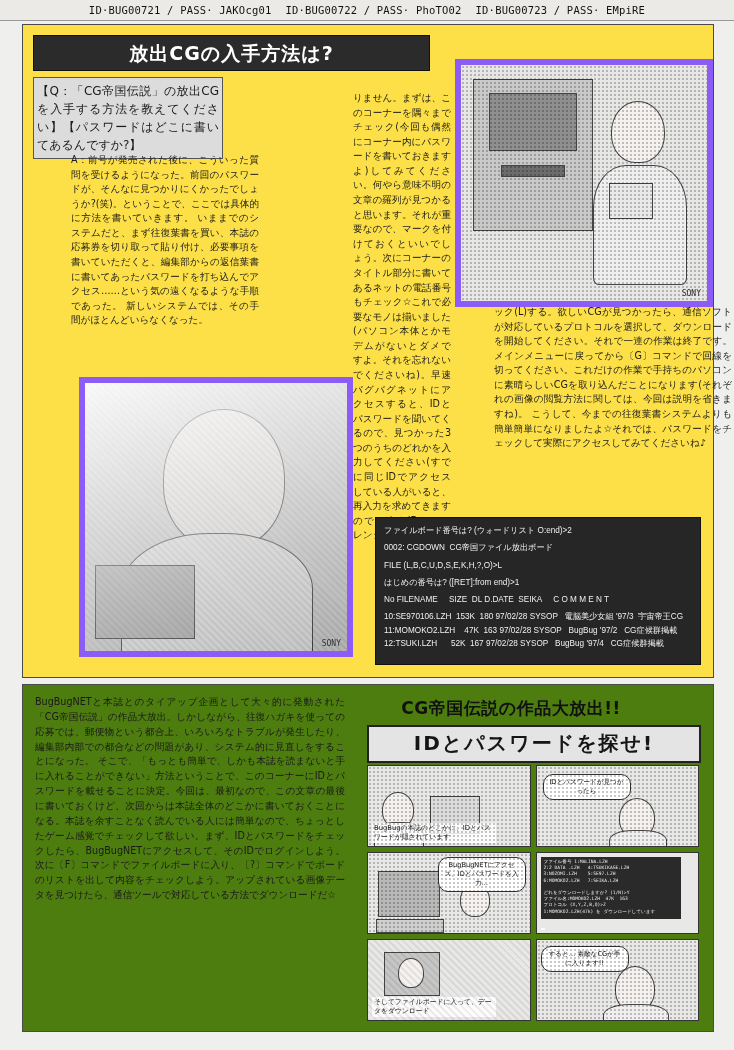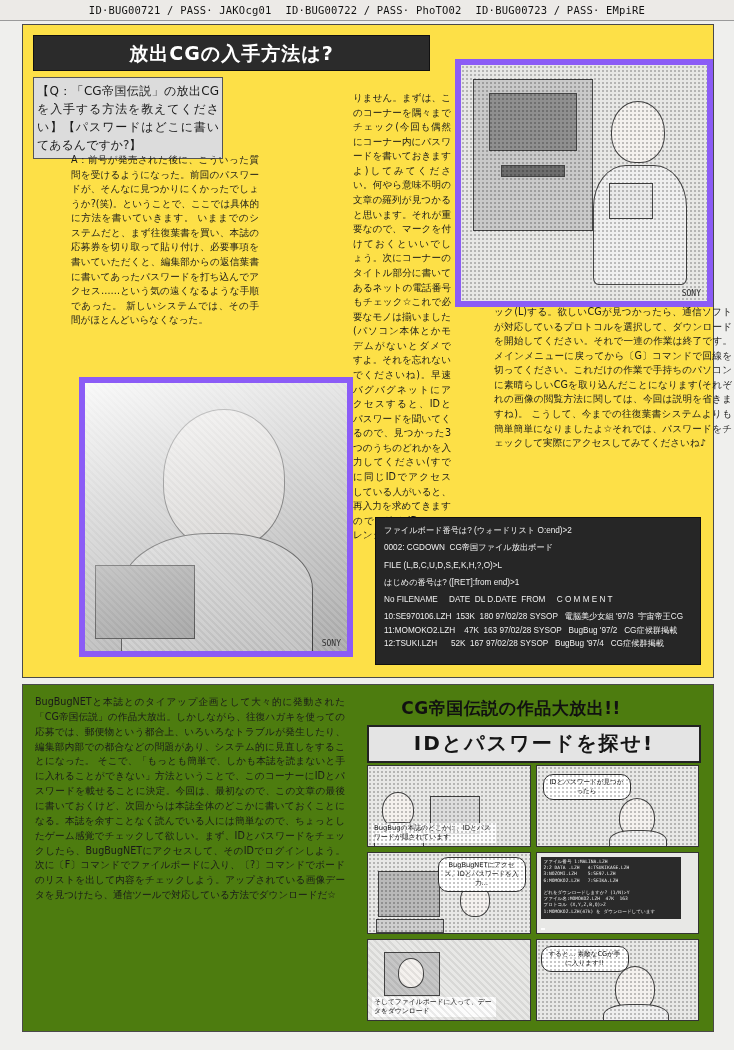--- a/index.html
+++ b/index.html
@@ -299,21 +299,21 @@
 
     <div class="terminal">
       <div class="ln">ファイルボード番号は? (ウォードリスト O:end)&gt;2</div>
       <div class="sp"></div>
       <div class="ln">0002: CGDOWN  CG帝国ファイル放出ボード</div>
       <div class="sp"></div>
       <div class="ln">FILE (L,B,C,U,D,S,E,K,H,?,O)&gt;L</div>
       <div class="sp"></div>
       <div class="ln">はじめの番号は? ([RET]:from end)&gt;1</div>
       <div class="sp"></div>
-      <div class="ln">No FILENAME     DATE  DL D.DATE  FROM     C O M M E N T</div>
+      <div class="ln">No FILENAME     SIZE  DL D.DATE  SEIKA     C O M M E N T</div>
       <div class="sp"></div>
       <div class="ln">10:SE970106.LZH  153K  180 97/02/28 SYSOP   電脳美少女組 '97/3  宇宙帝王CG</div>
       <div class="ln">11:MOMOKO2.LZH    47K  163 97/02/28 SYSOP   BugBug '97/2   CG症候群掲載</div>
       <div class="ln">12:TSUKI.LZH      52K  167 97/02/28 SYSOP   BugBug '97/4   CG症候群掲載</div>
     </div>
   </div>
 
   <div class="frame2">
 
     <div id="col-e">BugBugNETと本誌とのタイアップ企画として大々的に発動された「CG帝国伝説」の作品大放出。しかしながら、往復ハガキを使っての応募では、郵便物という都合上、いろいろなトラブルが発生したり、編集部内部での都合などの問題があり、システム的に見直しをすることになった。

